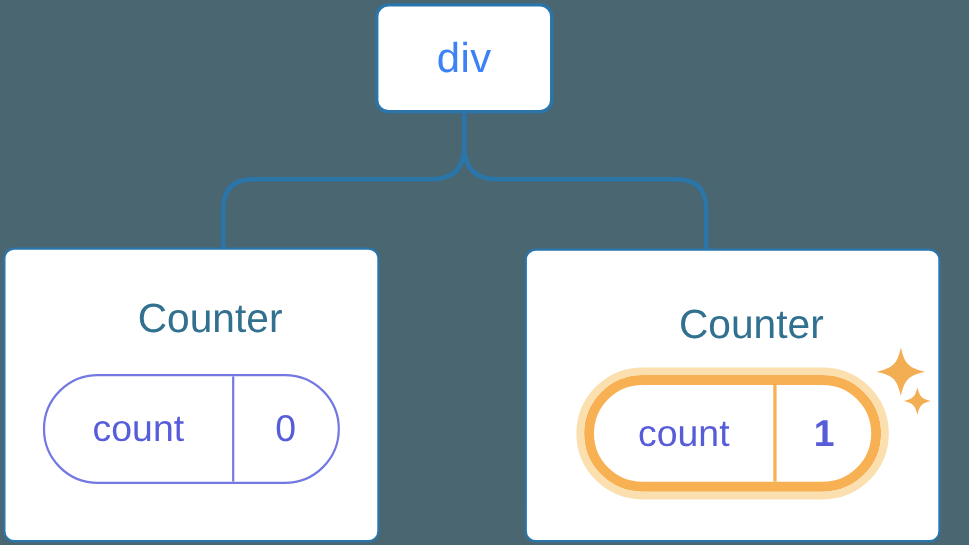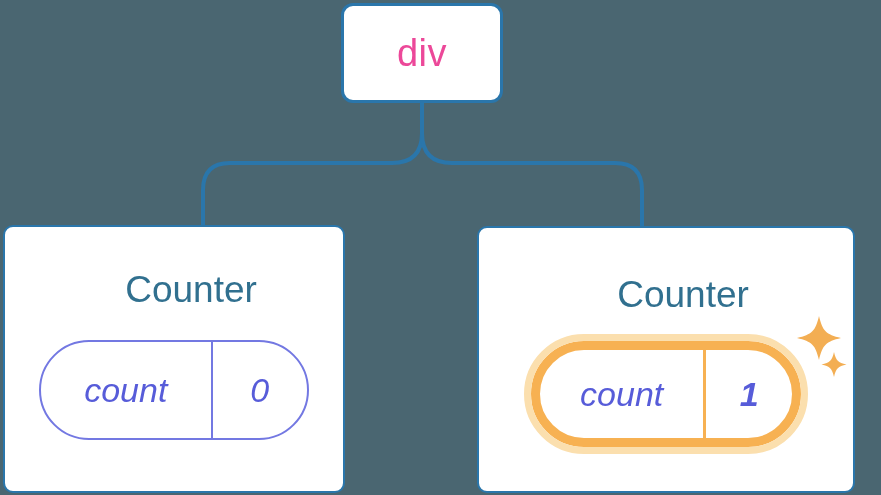--- a/index.html
+++ b/index.html
@@ -15,21 +15,21 @@
   .root-node{
     position:absolute;
     left:341px;top:3px;
     width:162px;height:100px;
     background:#ffffff;
     border:3px solid #2a76ab;
     border-radius:12px;
     display:flex;align-items:center;justify-content:center;
   }
   .root-node .label{
-    color:#ec4899;
+    color:#3b82f6;
     font-size:38px;
     line-height:1;
     letter-spacing:0.5px;
   }
   
   .connector{
     position:absolute;left:0;top:0;
     width:881px;height:495px;
     pointer-events:none;
   }
@@ -50,21 +50,20 @@
     margin-left:34px;
   }
   .pill{
     margin-top:28px;
     width:270px;height:100px;
     border:2px solid #7378e2;
     border-radius:999px;
     display:flex;
     overflow:hidden;
     background:#ffffff;
-    font-style:italic;
   }
   .pill .key-section{
     flex:0 0 64.5%;
     border-right:2px solid #7378e2;
     display:flex;align-items:center;justify-content:center;
   }
   .pill .value-section{
     flex:1 1 auto;
     display:flex;align-items:center;justify-content:center;
   }

